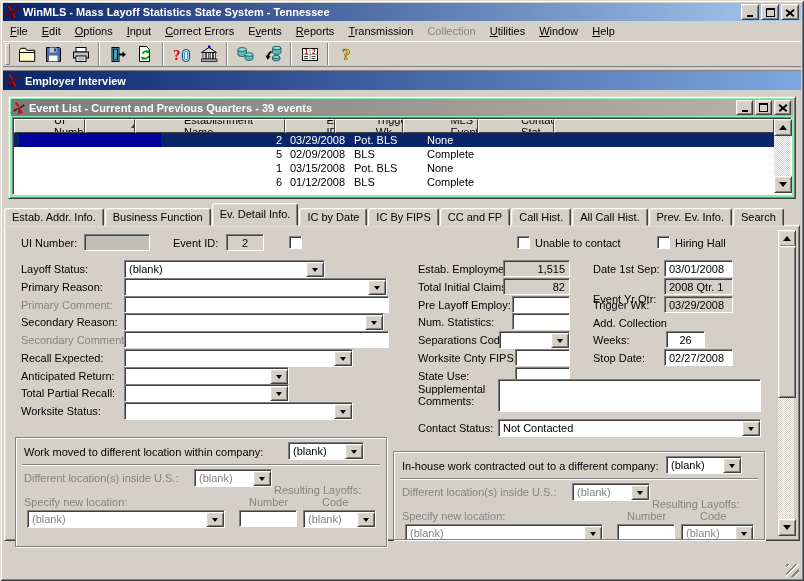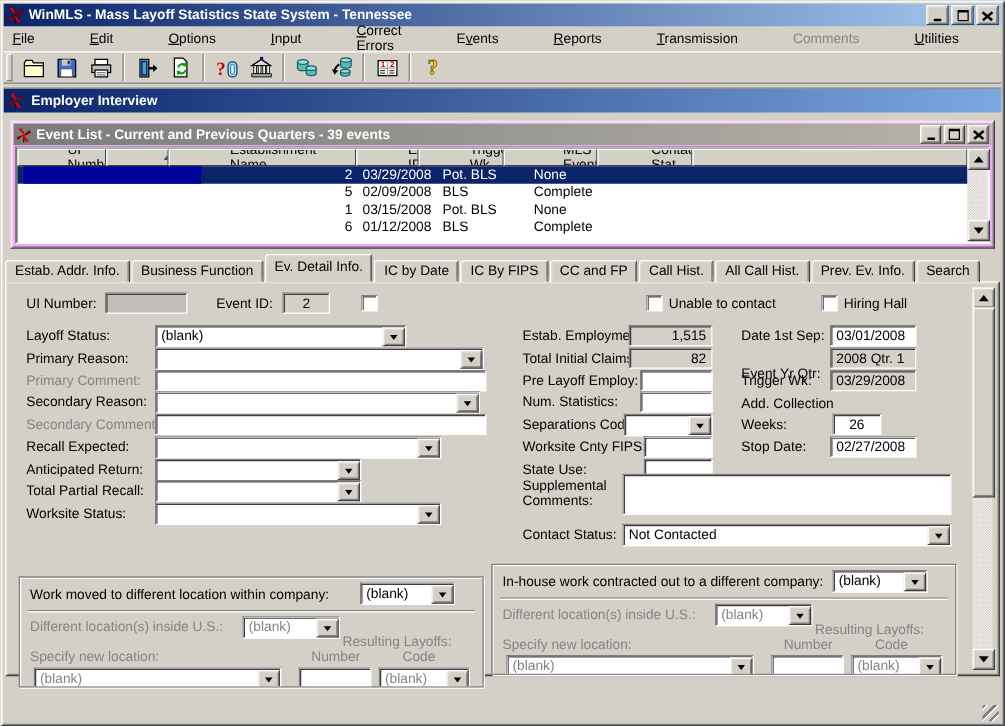--- a/index.html
+++ b/index.html
@@ -16,36 +16,36 @@
     background:linear-gradient(to right,#0a246a,#a6caf0);display:flex;align-items:center;padding:0 2px;box-sizing:border-box;}
   .titlebar .ttext{color:#fff;font-weight:bold;margin-left:4px;flex:1;}
   .wbtns{display:flex;gap:2px;}
   .wbtn{width:16px;height:14px;display:flex;align-items:center;justify-content:center;}
   .g-min{width:6px;height:2px;background:#000;align-self:flex-end;margin-bottom:2px;}
   .g-max{width:7px;height:6px;border:1px solid #000;border-top-width:2px;}
   .g-x{position:relative;width:8px;height:7px;}
   .g-x:before,.g-x:after{content:"";position:absolute;left:-1px;top:3px;width:10px;height:1.6px;background:#000;}
   .g-x:before{transform:rotate(40deg);} .g-x:after{transform:rotate(-40deg);}
   
-  .menubar{position:absolute;left:3px;top:22px;width:798px;height:18px;display:flex;align-items:center;gap:30px;}
+  .menubar{position:absolute;left:3px;top:22px;width:798px;height:18px;display:flex;align-items:center;}
   .mi{padding:2px 7px;}
   .mi.disabled{color:#848484;}
   
   .toolbar{position:absolute;left:3px;top:41px;width:798px;height:26px;display:flex;align-items:center;
     border-top:1px solid #fff;border-bottom:1px solid #808080;box-sizing:border-box;}
   .tgrip{width:3px;height:20px;margin:0 3px 0 2px;border:1px solid;border-color:#fff #808080 #808080 #fff;}
   .tbtn{width:27px;height:24px;display:flex;align-items:center;justify-content:center;}
   .tsep{width:0;height:22px;border-left:1px solid #808080;border-right:1px solid #fff;margin:0 4px;}
   
   .ibar{position:absolute;left:3px;top:70px;width:798px;height:20px;box-sizing:border-box;
     background:linear-gradient(to right,#0a246a,#7da7e0);display:flex;align-items:center;padding:0 3px;
     border-top:1px solid #808080;}
   .ibar .ttext{color:#fff;font-weight:bold;margin-left:6px;}
   
-  .ewin{position:absolute;left:8px;top:96px;width:788px;height:103px;background:#f0abfc;
+  .ewin{position:absolute;left:8px;top:96px;width:788px;height:103px;background:#86efac;
     border:1px solid;border-color:#dfdbd3 #404040 #404040 #dfdbd3;box-shadow:inset 1px 1px 0 #fff, inset -1px -1px 0 #808080;box-sizing:border-box;}
   .etitle{position:absolute;left:2px;top:2px;right:2px;height:17px;
     background:linear-gradient(to right,#7b7b7b,#b8b4ac);display:flex;align-items:center;padding:0 2px;}
   .etitle .ttext{color:#fff;font-weight:bold;margin-left:4px;flex:1;}
   .etitle .wbtn{width:15px;height:13px;}
   .ebody{position:absolute;left:3px;top:20px;right:3px;bottom:3px;background:#fff;
     border:1px solid;border-color:#808080 #fff #fff #808080;box-shadow:inset 1px 1px 0 #404040;}
   .ehead{position:absolute;left:1px;top:1px;right:17px;height:14px;display:flex;}
   .hcell{height:14px;box-sizing:border-box;background:#d4d0c8;border:1px solid;border-color:#fff #404040 #404040 #fff;
     display:flex;align-items:center;justify-content:center;overflow:hidden;padding-left:48px;}
@@ -134,21 +134,21 @@
 
   <div class="menubar">
     <span class="mi"><u>F</u>ile</span>
     <span class="mi"><u>E</u>dit</span>
     <span class="mi"><u>O</u>ptions</span>
     <span class="mi"><u>I</u>nput</span>
     <span class="mi"><u>C</u>orrect Errors</span>
     <span class="mi">E<u>v</u>ents</span>
     <span class="mi"><u>R</u>eports</span>
     <span class="mi"><u>T</u>ransmission</span>
-    <span class="mi disabled">Comments</span>
+    <span class="mi disabled">Collection</span>
     <span class="mi"><u>U</u>tilities</span>
     <span class="mi"><u>W</u>indow</span>
     <span class="mi"><u>H</u>elp</span>
   </div>
 
   <div class="toolbar">
     <span class="tgrip"></span>
     <span class="tbtn">
       <svg width="18" height="17" viewBox="0 0 18 17">
         <path d="M1.5 4.5l1.2-2.2h5l1 2h8v11h-15.2z" fill="#ffffce" stroke="#000"></path>
@@ -452,21 +452,21 @@
     <span class="lbl" style="left:588px;top:67px">Event Yr Qtr:</span>
     <span class="fld ro" style="left:659px;top:52px;width:69px">2008 Qtr. 1</span>
     <span class="lbl" style="left:588px;top:73px">Trigger Wk:</span>
     <span class="fld ro" style="left:659px;top:70px;width:69px">03/29/2008</span>
     <span class="lbl" style="left:588px;top:91px">Add. Collection</span>
     <span class="lbl" style="left:588px;top:108px">Weeks:</span>
     <span class="fld ct" style="left:661px;top:105px;width:39px">26</span>
     <span class="lbl" style="left:588px;top:126px">Stop Date:</span>
     <span class="fld" style="left:659px;top:123px;width:69px">02/27/2008</span>
 
-    <div class="gpanel" style="left:10px;top:235px;width:372px;height:89px">
+    <div class="gpanel" style="left:10px;top:211px;width:372px;height:110px">
       <span class="lbl" style="left:8px;top:8px">Work moved to different location within company:</span>
       <span class="dd" style="left:272px;top:4px;width:76px">
         <span class="val">(blank)</span>
           <span class="dbtn">
             <span class="tri-dn"></span>
           </span>
       </span>
       <span class="gdiv" style="top:26px"></span>
       <span class="lbl dis" style="left:8px;top:34px">Different location(s) inside U.S.:</span>
       <span class="dd" style="left:178px;top:31px;width:78px">

